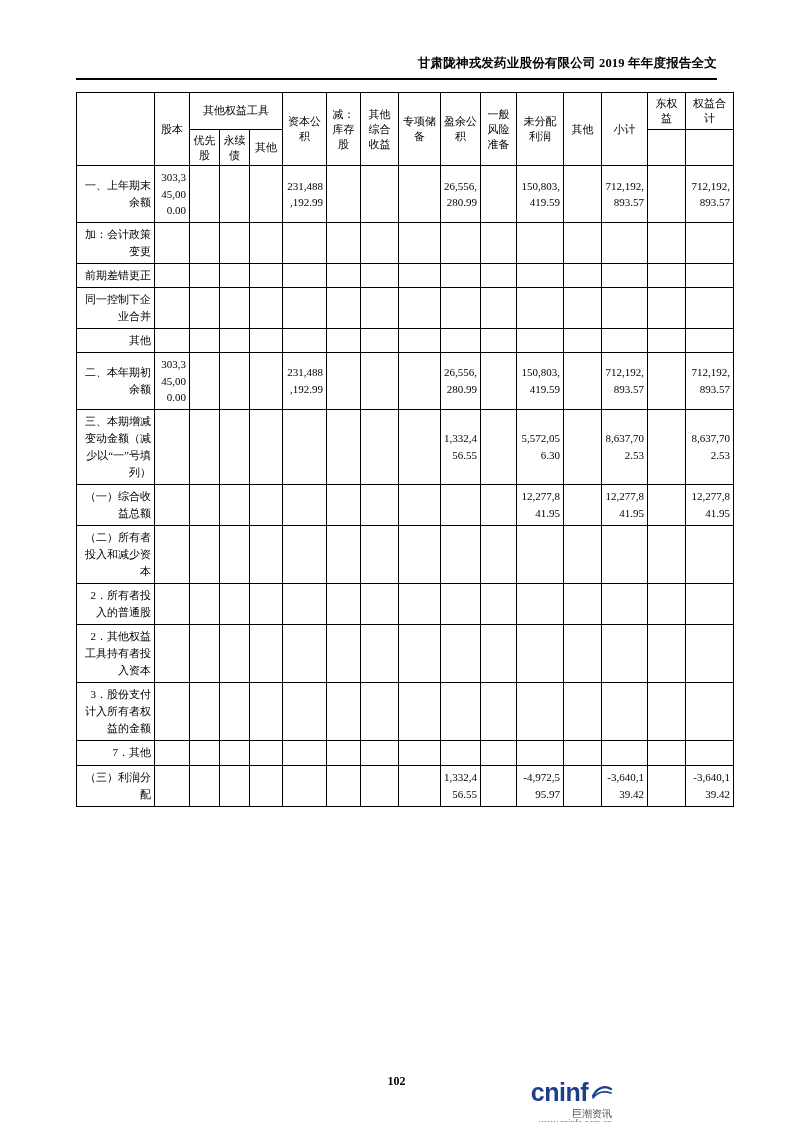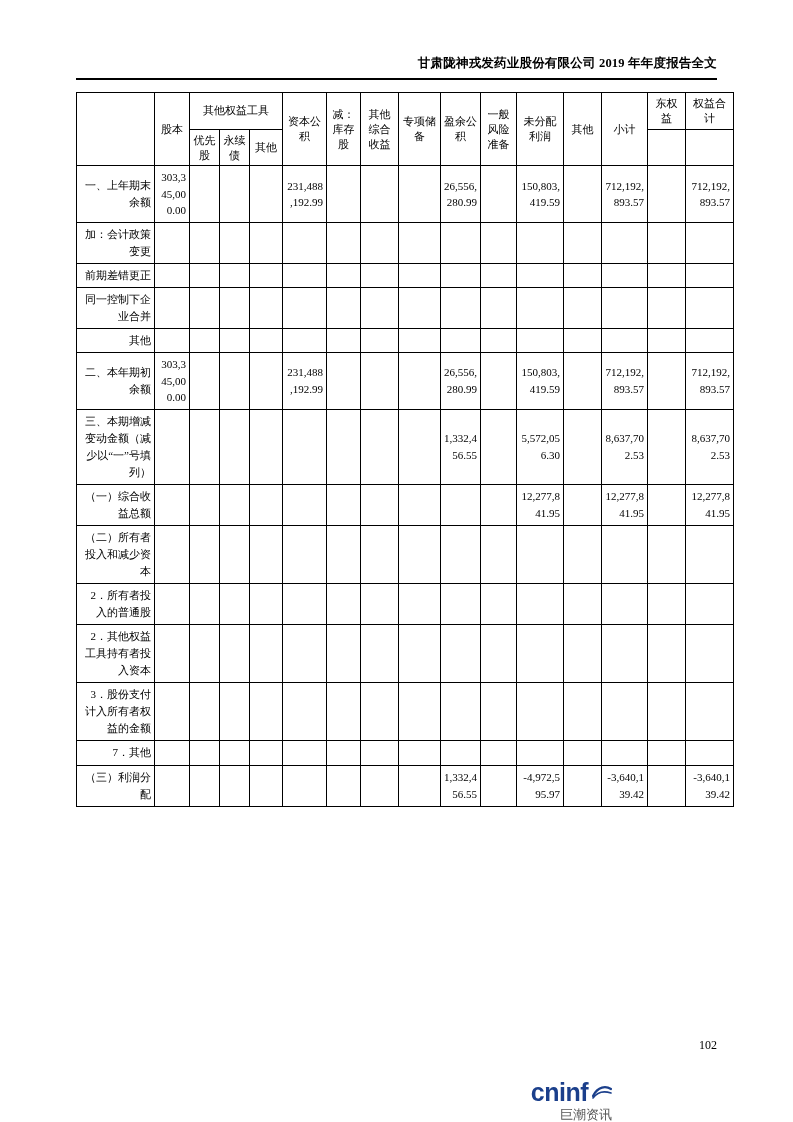--- a/index.html
+++ b/index.html
@@ -99,40 +99,41 @@
   col.c11 { width: 47px; }
   col.c12 { width: 38px; }
   col.c13 { width: 46px; }
   col.c14 { width: 38px; }
   col.c15 { width: 48px; }
 
   .pagenum {
     position: absolute;
     left: 76px;
     width: 641px;
-    top: 1038px;
-    text-align: right;
+    top: 1074px;
+    text-align: center;
     font-size: 12px;
+    font-weight: bold;
   }
   .logo {
     position: absolute;
     right: 74px;
     top: 1078px;
     text-align: right;
     line-height: 1.15;
   }
   .logo .mark {
     font-family: "Liberation Sans", sans-serif;
     font-size: 25px;
     font-weight: bold;
     color: #1b3f8b;
     letter-spacing: -0.5px;
   }
   .logo .sub {
-    font-size: 13px;
+    font-size: 10px;
     color: #555;
     font-family: "Liberation Sans", sans-serif;
     margin-top: 1px;
   }
   .logo .url {
     font-size: 8.5px;
     color: #777;
     font-family: "Liberation Sans", sans-serif;
     margin-left: 8px;
   }

